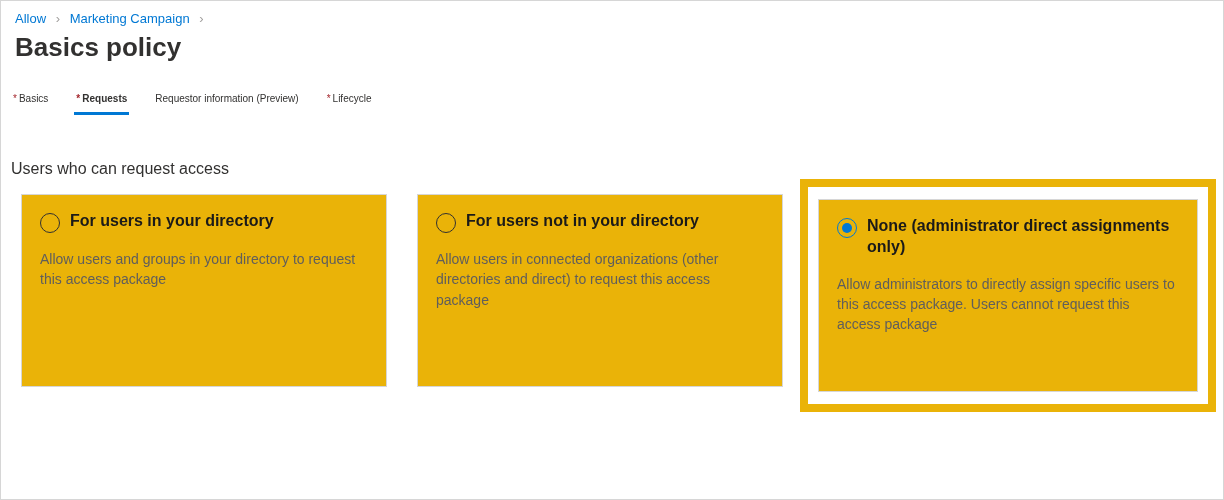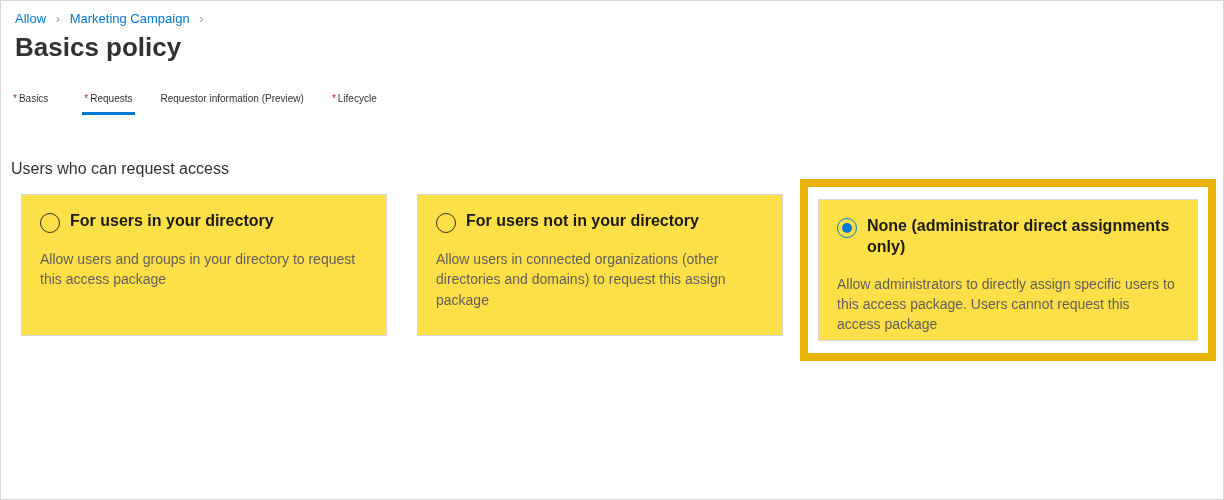--- a/index.html
+++ b/index.html
@@ -47,22 +47,21 @@
       padding: 2px 2px 8px 2px;
       color: #323130;
       cursor: pointer;
       position: relative;
     }
     .tab .star {
       color: #a4262c;
       margin-right: 2px;
     }
     .tab.active {
-      font-weight: 400;
-      margin-left: 8px;
+      font-weight: 700;
     }
     .tab.active::after {
       content: "";
       display: block;
       position: absolute;
       left: 0;
       right: 0;
       bottom: -3px;
       height: 3px;
       background: #0078d4;
@@ -72,25 +71,25 @@
       padding: 0 10px 16px 10px;
       color: #323130;
     }
     .cards {
       display: flex;
       gap: 30px;
       padding: 0 20px;
     }
     .card {
       width: 380px;
-      height: 142px;
+      height: 193px;
       border: 1px solid #d6d6d6;
       padding: 16px 20px 16px 18px;
       cursor: pointer;
-      background: #fde047;
+      background: #eab308;
     }
     .card-header {
       display: flex;
       align-items: flex-start;
       gap: 10px;
       margin-bottom: 16px;
     }
     .radio {
       flex: 0 0 20px;
       width: 20px;
@@ -167,21 +166,21 @@
       <div class="card-title">For users in your directory</div>
     </div>
     <div class="card-desc">Allow users and groups in your directory to request this access package</div>
   </div>
 
   <div class="card">
     <div class="card-header">
       <div class="radio"></div>
       <div class="card-title">For users not in your directory</div>
     </div>
-    <div class="card-desc">Allow users in connected organizations (other directories and domains) to request this assign package</div>
+    <div class="card-desc">Allow users in connected organizations (other directories and direct) to request this access package</div>
   </div>
 
   <div class="highlight-wrapper">
     <div class="card">
       <div class="card-header">
         <div class="radio selected"></div>
         <div class="card-title">None (administrator direct assignments only)</div>
       </div>
       <div class="card-desc">Allow administrators to directly assign specific users to this access package. Users cannot request this access package</div>
     </div>

